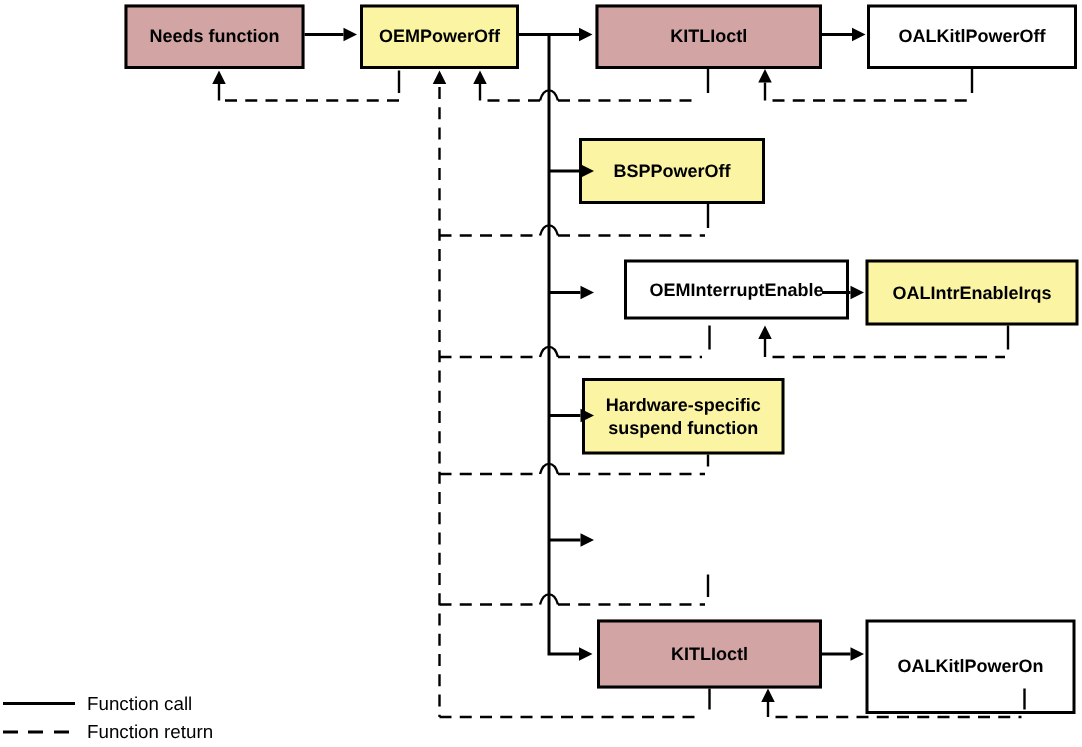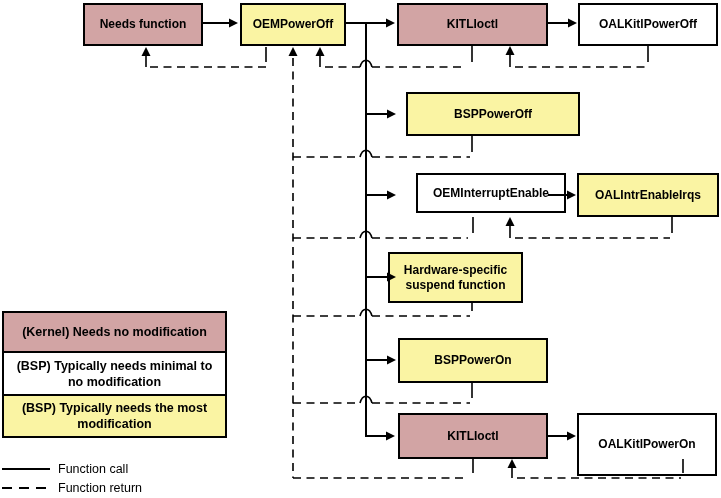--- a/index.html
+++ b/index.html
@@ -34,54 +34,46 @@
   <div class="node bsp-most" style="left:240px;top:3px;width:106px;height:43px">
     <span>OEMPowerOff</span>
   </div>
   <div class="node kernel" style="left:397px;top:3px;width:151px;height:43px">
     <span>KITLIoctl</span>
   </div>
   <div class="node bsp-min" style="left:578px;top:3px;width:140px;height:43px">
     <span>OALKitlPowerOff</span>
   </div>
 
-  <div class="node bsp-most" style="left:406px;top:92px;width:174px;height:44px">
+  <div class="node bsp-most" style="left:386px;top:92px;width:124px;height:44px">
     <span>BSPPowerOff</span>
   </div>
 
   <div class="node bsp-min" style="left:416px;top:173px;width:150px;height:40px">
     <span>OEMInterruptEnable</span>
   </div>
   <div class="node bsp-most" style="left:577px;top:173px;width:142px;height:44px">
     <span>OALIntrEnableIrqs</span>
   </div>
 
   <div class="node bsp-most" style="left:388px;top:252px;width:135px;height:51px">
     <span>
       <span>Hardware-specific</span><br>
       <span>suspend function</span>
     </span>
   </div>
 
-  <div class="node bsp-most" style="left:398px;top:338px;width:150px;height:45px">
-    <span>BSPPowerOn</span>
-  </div>
 
   <div class="node kernel" style="left:398px;top:413px;width:150px;height:46px">
     <span>KITLIoctl</span>
   </div>
   <div class="node bsp-min" style="left:577px;top:413px;width:140px;height:63px">
     <span>OALKitlPowerOn</span>
   </div>
 
-  <div class="legend">
-    <div class="cell kernel" style="height:42px">(Kernel) Needs no modification</div>
-    <div class="cell bsp-min" style="height:45px">(BSP) Typically needs minimal to no modification</div>
-    <div class="cell bsp-most" style="height:44px">(BSP) Typically needs the most modification</div>
-  </div>
 
   <div class="key" style="left:2px;top:462px">
     <div class="swatch solid"></div>
     <div class="klabel">Function call</div>
   </div>
   <div class="key" style="left:2px;top:481px">
     <div class="swatch dashed"></div>
     <div class="klabel">Function return</div>
   </div>
 

